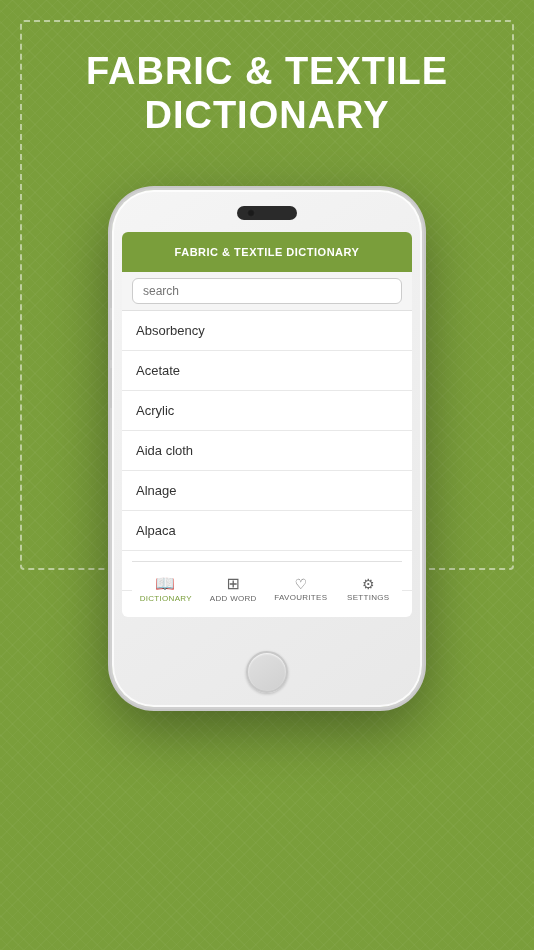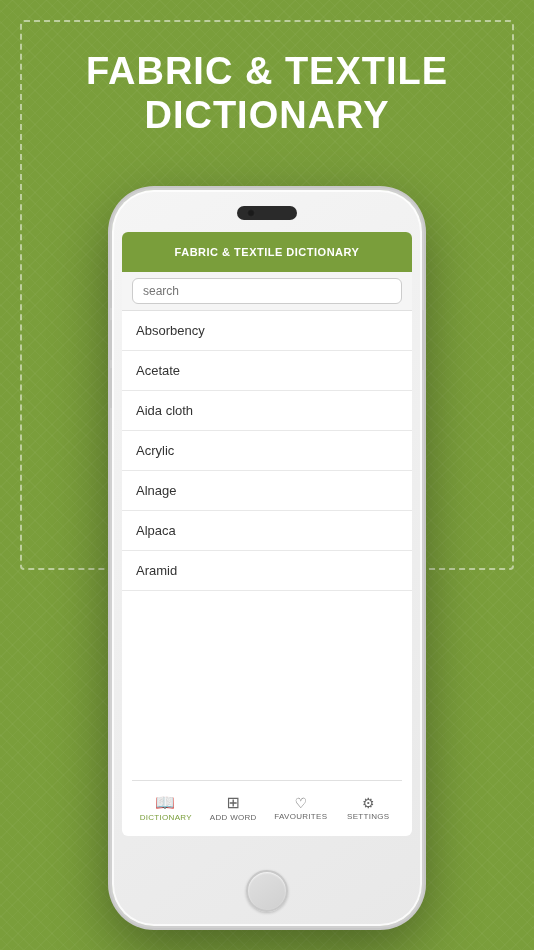--- a/index.html
+++ b/index.html
@@ -70,21 +70,21 @@
       top: 190px;
       left: 50%;
       transform: translateX(-50%);
       width: 310px;
       z-index: 10;
     }
 
     .phone {
       position: relative;
       width: 310px;
-      height: 736px;
+      height: 517px;
       background: linear-gradient(145deg, #f5f5f5, #e8e8e8);
       border-radius: 42px;
       box-shadow:
         0 0 0 2px #d0d0d0,
         0 0 0 4px #c8c8c8,
         0 20px 60px rgba(0,0,0,0.4),
         inset 0 0 0 2px rgba(255,255,255,0.8);
     }
 
     
@@ -308,22 +308,22 @@
         <div class="screen-header-title">FABRIC &amp; TEXTILE DICTIONARY</div>
       </div>
 
       <div class="search-bar">
         <input class="search-input" type="text" placeholder="search" style="">
       </div>
 
       <div class="word-list">
       <div class="word-item">Absorbency</div>
           <div class="word-item">Acetate</div>
+          <div class="word-item">Acrylic</div>
           <div class="word-item">Aida cloth</div>
-          <div class="word-item">Acrylic</div>
           <div class="word-item">Alnage</div>
           <div class="word-item">Alpaca</div>
           <div class="word-item">Aramid</div>
         </div>
 
       <div class="tab-bar">
         <div class="tab-item active">
           <span class="tab-icon">📖</span>
           <span class="tab-label">DICTIONARY</span>
         </div>

